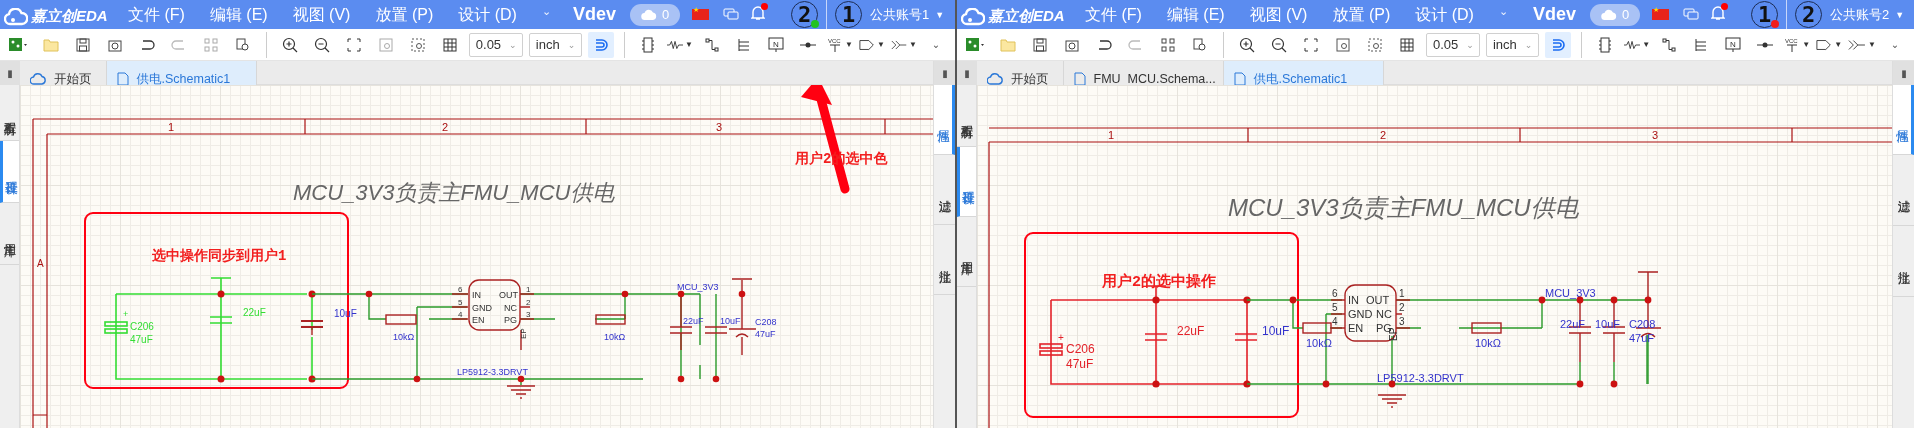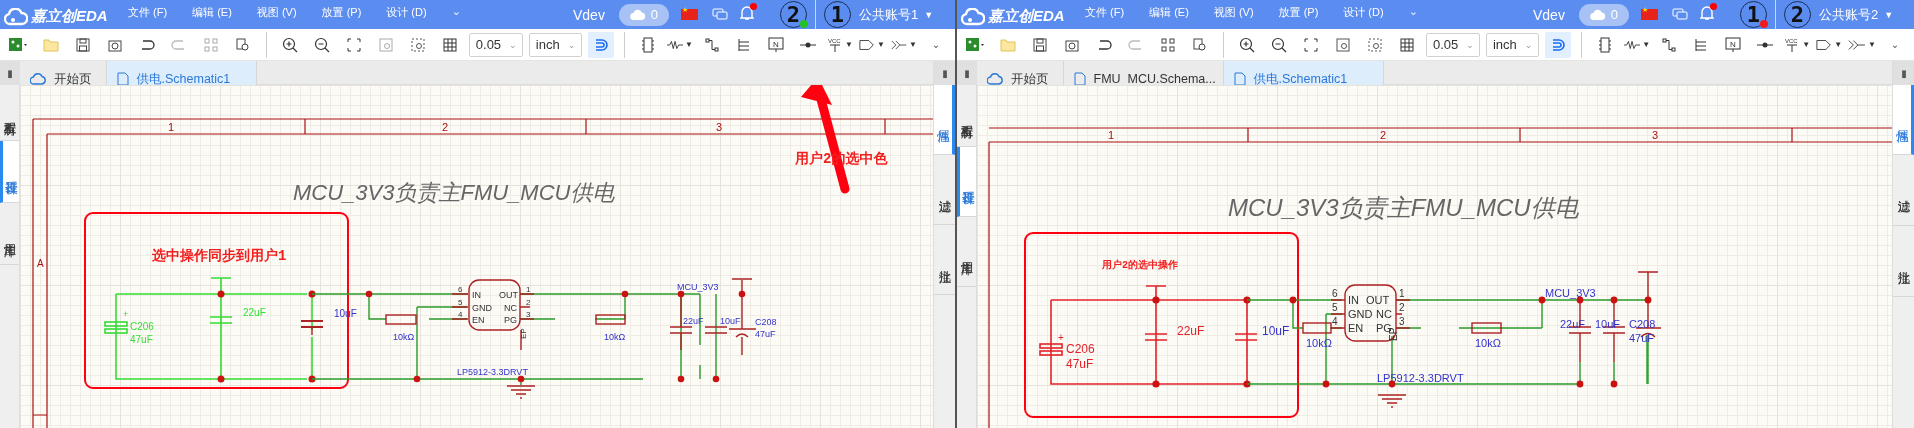--- a/index.html
+++ b/index.html
@@ -6,24 +6,24 @@
   html, body { width: 1914px; height: 428px; overflow: hidden; background: #fff; font-family: "Liberation Sans", "DejaVu Sans", sans-serif; }
   .window { position: absolute; top: 0; height: 428px; overflow: hidden; background: #fff; }
   #win-left { left: 0; width: 955px; }
   #win-right { left: 957px; width: 957px; }
   .divider { position: absolute; left: 955px; top: 0; width: 2px; height: 428px; background: #555; }
 
   .topbar { position: absolute; left: 0; top: 0; right: 0; height: 29px; background: #5b8cf0; color: #fff; font-size: 14px; }
   .topbar .logo { position: absolute; left: 4px; top: 4px; height: 22px; display: flex; align-items: flex-end; font-weight: bold; font-style: italic; font-size: 15px; }
   .topbar .logo svg { margin-right: 3px; }
   .menu { position: absolute; top: 5px; display: flex; gap: 0; }
-  .menu span { margin-right: 25px; font-size: 11px; white-space: nowrap; }
+  .menu span { margin-right: 25px; font-size: 16px; white-space: nowrap; }
   .menu .more { font-size: 11px; opacity: .9; }
   .topright { position: absolute; top: 0; height: 29px; display: flex; align-items: center; }
-  .vdev { font-size: 14px; margin-right: 14px; }
+  .vdev { font-size: 18px; margin-right: 14px; font-weight: bold; }
   .cloud-pill { height: 22px; width: 50px; border-radius: 11px; background: #a9c2f5; display: flex; align-items: center; justify-content: center; font-size: 13px; margin-right: 12px; gap: 5px; }
   .flag { width: 17px; height: 11px; background: #e8231b; margin-right: 14px; position: relative; }
   .flag::after { content: "★"; position: absolute; left: 1px; top: -3px; font-size: 7px; color: #ffde00; }
   .ico-chat { margin-right: 12px; }
   .bell { position: relative; margin-right: 26px; }
   .bell .dot { position: absolute; right: -3px; top: -2px; width: 7px; height: 7px; background: #f00; border-radius: 50%; }
   .avatar { width: 27px; height: 27px; border-radius: 50%; border: 1.5px solid #1d2d55; background: #5b8cf0; position: relative; display: flex; align-items: center; justify-content: center; color: #111; font-size: 22px; font-weight: bold; font-family: "DejaVu Sans Mono", monospace; }
   .avatar .status { position: absolute; right: -2px; bottom: -1px; width: 8px; height: 8px; border-radius: 50%; }
   .topsep { width: 1px; height: 29px; background: #c8d7fa; margin: 0 8px; }
   .account { font-size: 13px; margin-left: 8px; white-space: nowrap; }
@@ -754,21 +754,21 @@
           <circle cx="349" cy="299" r="3.4"></circle>
           <circle cx="565" cy="215" r="3.4"></circle>
           <circle cx="603" cy="215" r="3.4"></circle>
           <circle cx="637" cy="215" r="3.4"></circle>
           <circle cx="671" cy="215" r="3.4"></circle>
           <circle cx="603" cy="299" r="3.4"></circle>
           <circle cx="637" cy="299" r="3.4"></circle>
           <circle cx="415" cy="299" r="3.4"></circle>
         </g>
     </svg>
-    <div class="annot" style="left:125px;top:173px;font-size:10px">用户2的选中操作</div>
+    <div class="annot" style="left:125px;top:187px;font-size:15px">用户2的选中操作</div>
   </div>
 
   <div class="rightdock">
     <div class="pin">▮</div>
     <div class="dockitem active" style="height:70px">
         <span style="writing-mode:vertical-rl">属性</span>
       </div>
     <div class="dockitem" style="height:71px">
         <span style="writing-mode:vertical-rl">过滤</span>
       </div>

